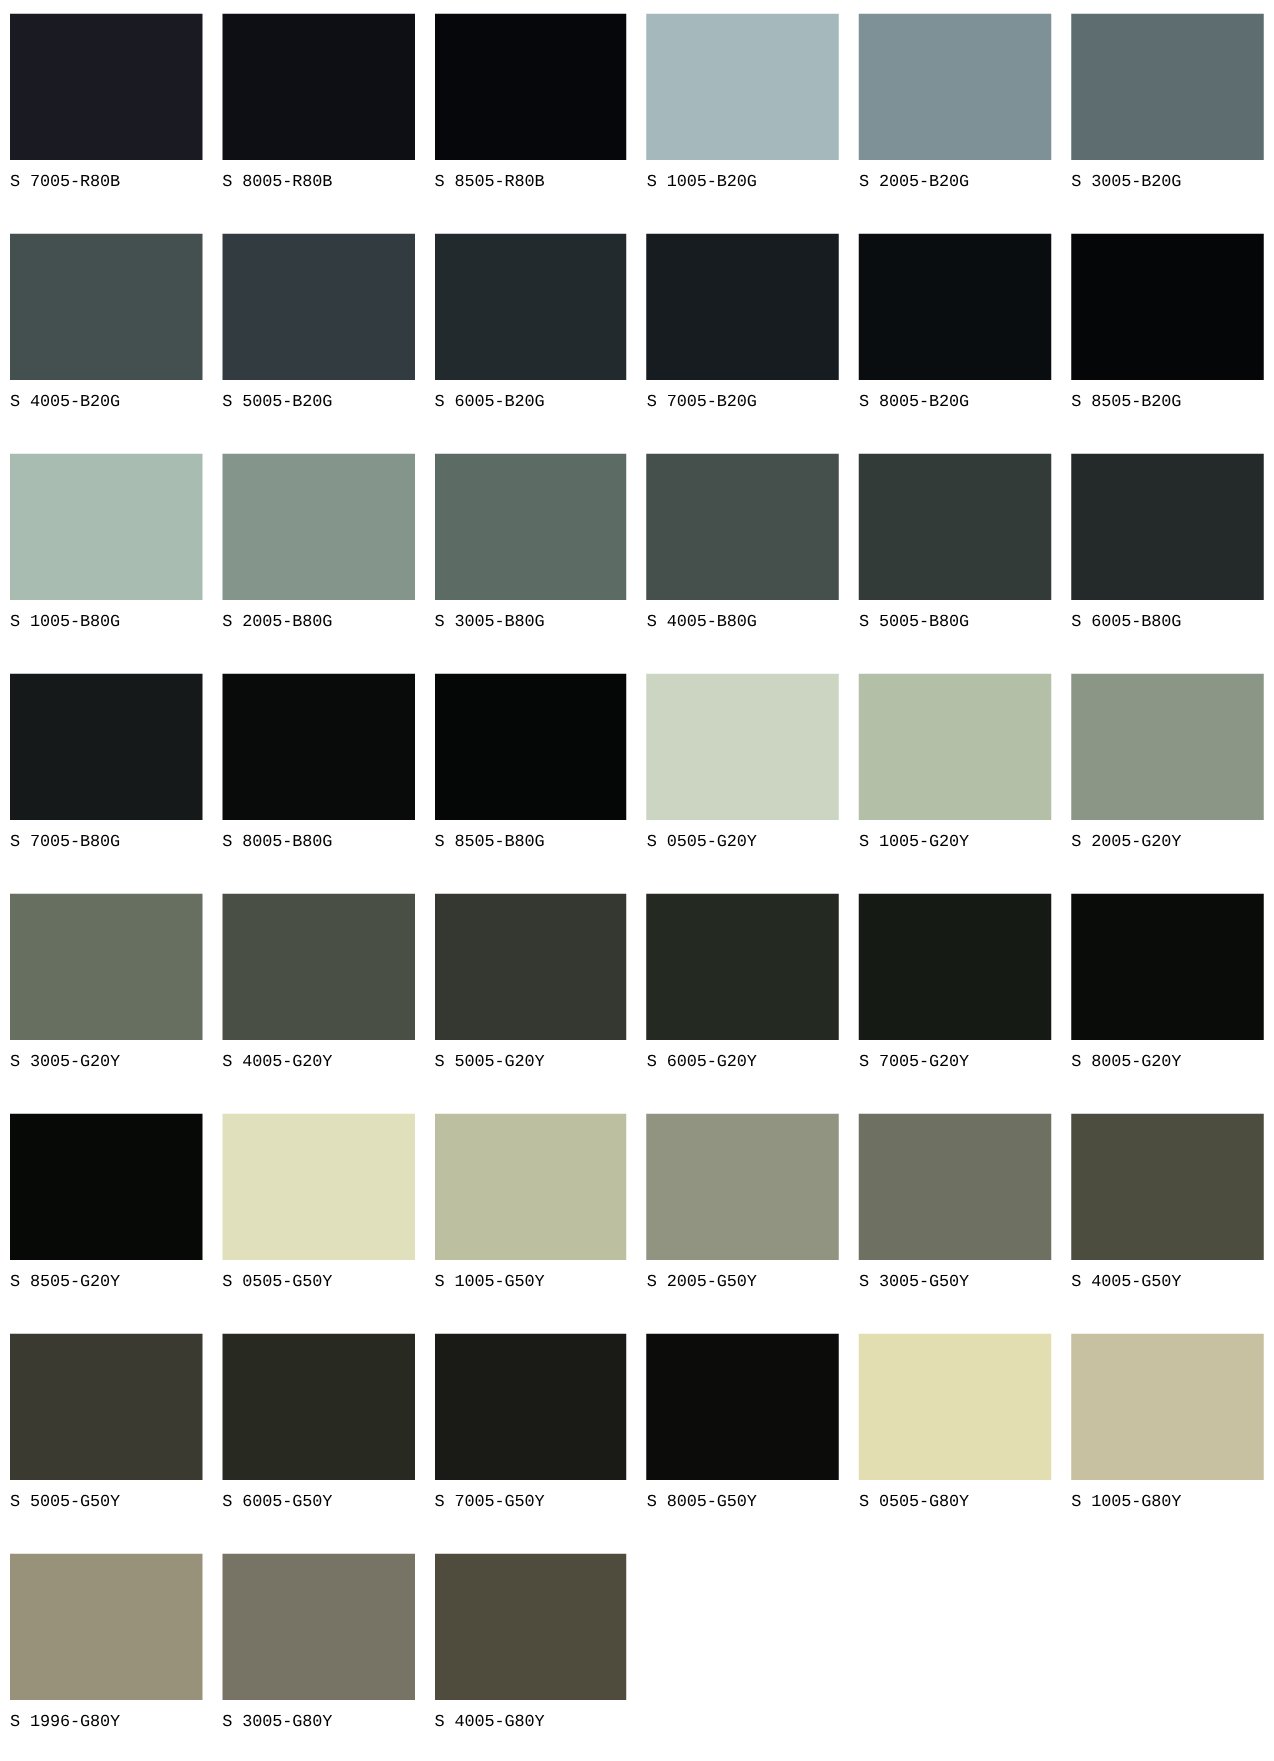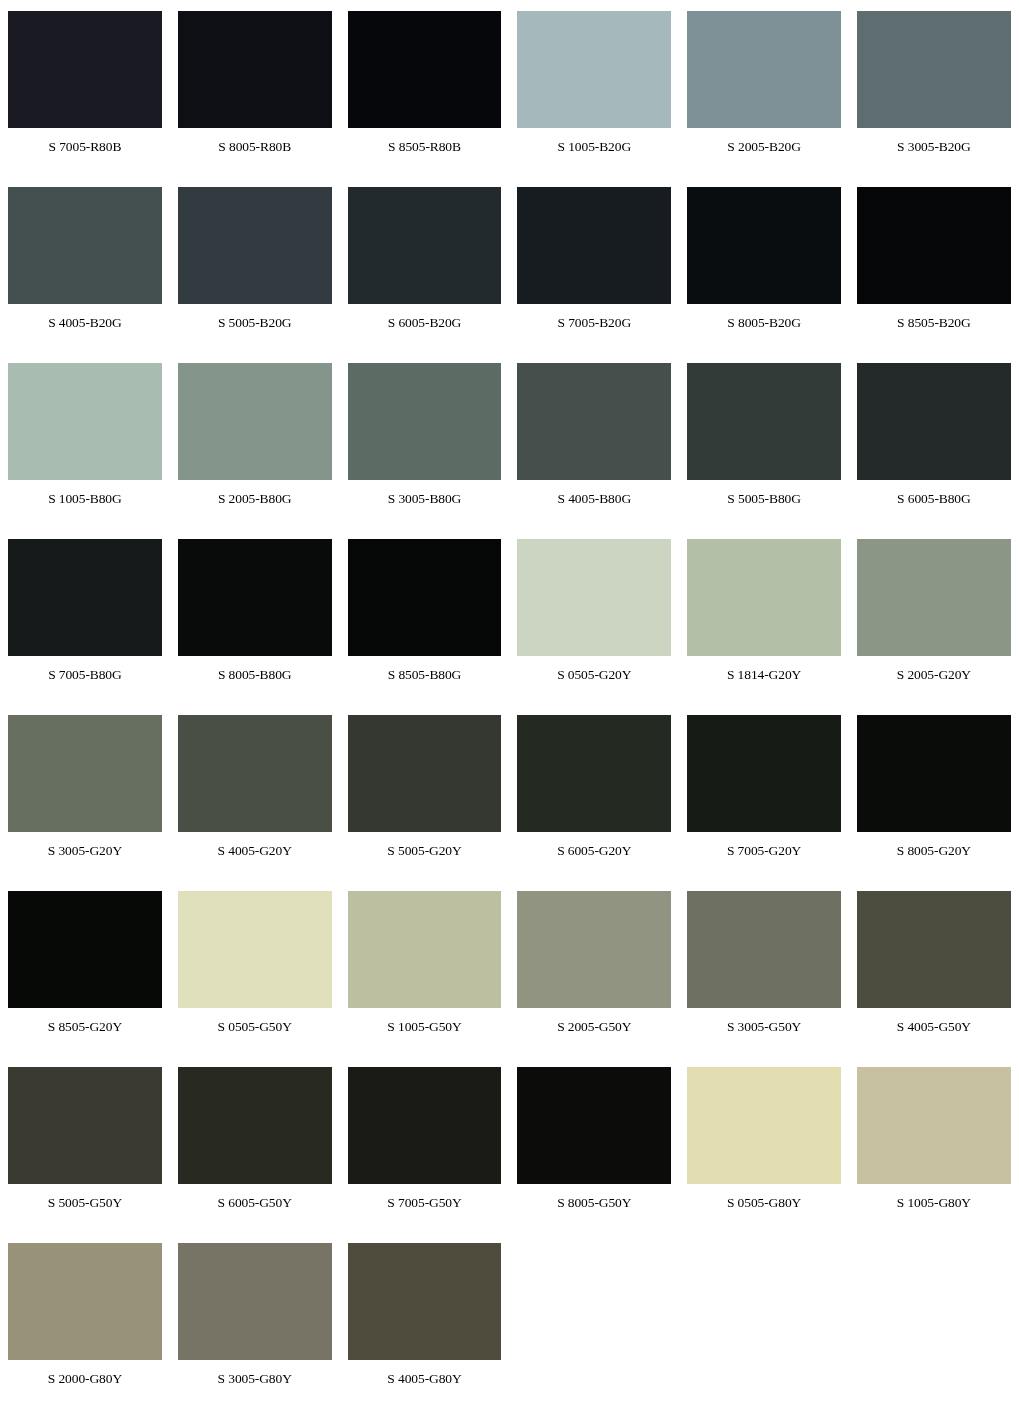--- a/index.html
+++ b/index.html
@@ -33,26 +33,25 @@
   .swatch-chip {
     height: 117px;
     margin-top: 11px;
     width: 100%;
     box-sizing: border-box;
   }
   .swatch-label {
     height: 26px;
     line-height: 26px;
     margin-top: 6px;
-    text-align: center;
     font-size: 13.5px;
     color: #000000;
     letter-spacing: -0.1px;
     white-space: nowrap;
-    font-family: Liberation Serif, serif;
+    font-family: Liberation Mono, monospace;
   }
 </style>
 </head>
 <body>
 
 <main id="chart-grid">
     <div class="swatch-cell">
       <div class="swatch-chip" style="background-color: rgb(26, 27, 34);"></div>
       <div class="swatch-label">S 7005-R80B</div>
     </div>
@@ -135,21 +134,21 @@
     <div class="swatch-cell">
       <div class="swatch-chip" style="background-color: rgb(5, 6, 6);"></div>
       <div class="swatch-label">S 8505-B80G</div>
     </div>
     <div class="swatch-cell">
       <div class="swatch-chip" style="background-color: rgb(204, 213, 194);"></div>
       <div class="swatch-label">S 0505-G20Y</div>
     </div>
     <div class="swatch-cell">
       <div class="swatch-chip" style="background-color: rgb(180, 191, 168);"></div>
-      <div class="swatch-label">S 1814-G20Y</div>
+      <div class="swatch-label">S 1005-G20Y</div>
     </div>
     <div class="swatch-cell">
       <div class="swatch-chip" style="background-color: rgb(139, 150, 134);"></div>
       <div class="swatch-label">S 2005-G20Y</div>
     </div>
     <div class="swatch-cell">
       <div class="swatch-chip" style="background-color: rgb(103, 111, 96);"></div>
       <div class="swatch-label">S 3005-G20Y</div>
     </div>
     <div class="swatch-cell">
@@ -215,21 +214,21 @@
     <div class="swatch-cell">
       <div class="swatch-chip" style="background-color: rgb(226, 222, 178);"></div>
       <div class="swatch-label">S 0505-G80Y</div>
     </div>
     <div class="swatch-cell">
       <div class="swatch-chip" style="background-color: rgb(199, 192, 161);"></div>
       <div class="swatch-label">S 1005-G80Y</div>
     </div>
     <div class="swatch-cell">
       <div class="swatch-chip" style="background-color: rgb(153, 146, 122);"></div>
-      <div class="swatch-label">S 2000-G80Y</div>
+      <div class="swatch-label">S 1996-G80Y</div>
     </div>
     <div class="swatch-cell">
       <div class="swatch-chip" style="background-color: rgb(120, 116, 101);"></div>
       <div class="swatch-label">S 3005-G80Y</div>
     </div>
     <div class="swatch-cell">
       <div class="swatch-chip" style="background-color: rgb(80, 76, 61);"></div>
       <div class="swatch-label">S 4005-G80Y</div>
     </div>
   </main>

